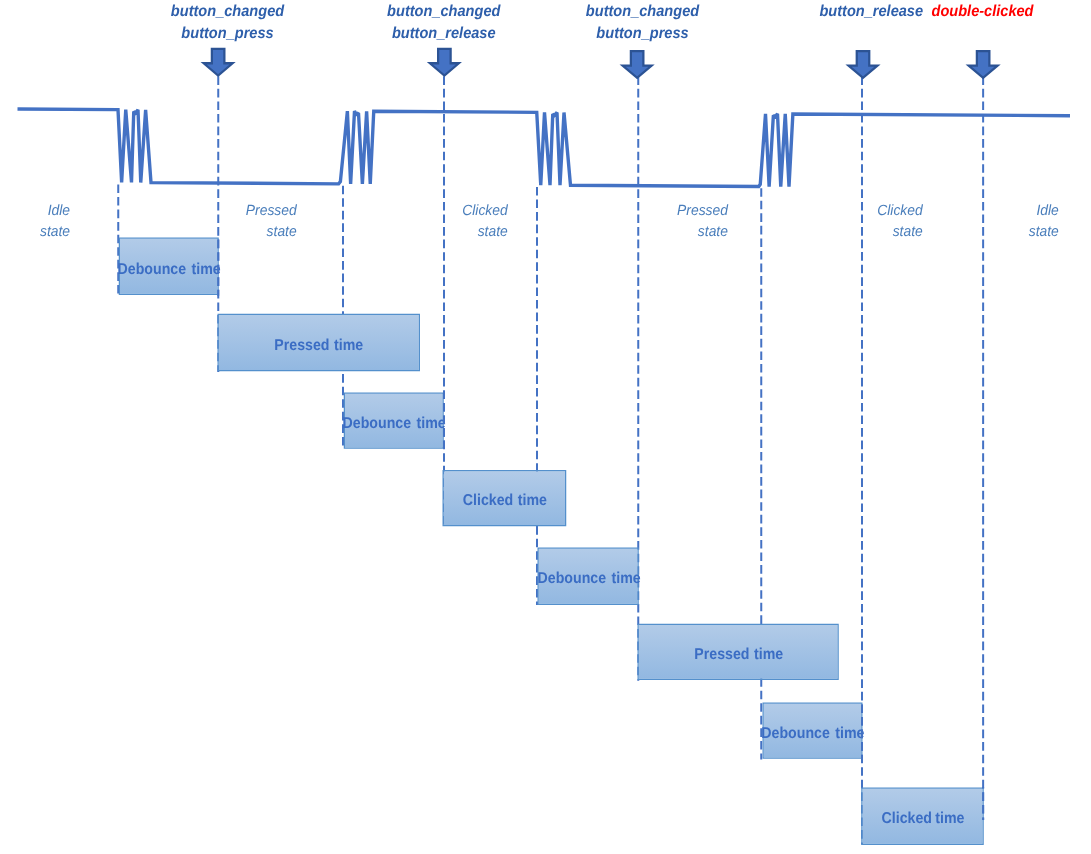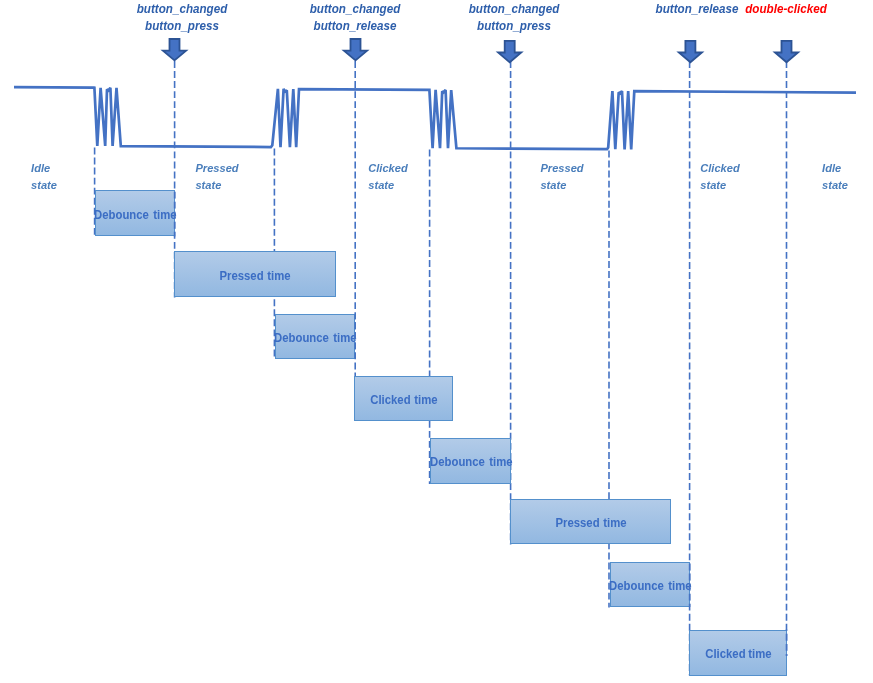--- a/index.html
+++ b/index.html
@@ -3,21 +3,21 @@
 <meta charset="utf-8">
 <style>
   html,body{margin:0;padding:0;background:#ffffff;}
   #page{position:relative;width:873px;height:683px;background:#ffffff;overflow:hidden;
         font-family:"Liberation Sans", sans-serif;}
   svg.layer{position:absolute;left:0;top:0;width:873px;height:683px;overflow:visible;}
   .evt{position:absolute;text-align:center;font-style:italic;font-weight:bold;
        font-size:12.6px;line-height:17.1px;color:#2E5FAB;white-space:nowrap;}
   .evt > div{transform:scaleX(0.925);}
   .evt.red{color:#FF0000;}
-  .state{position:absolute;text-align:left;font-style:italic;font-weight:bold;
+  .state{position:absolute;text-align:right;font-style:italic;font-weight:normal;
          font-size:11.8px;line-height:17.1px;color:#4A7EBB;white-space:nowrap;}
   .state > div{transform:scaleX(0.94);}
   .tbox{position:absolute;box-sizing:border-box;border:1.2px solid #5490CC;
         background:linear-gradient(180deg,#B2CBE8 0%,#92B8E1 100%);
         color:#3B6DC4;font-weight:bold;font-size:12.6px;line-height:15.3px;text-align:center;
         display:flex;flex-direction:row;align-items:center;justify-content:center;padding-top:4.6px;}
   .tbox > div{transform:scaleX(0.9);}
 </style>
 </head>
 <body>

